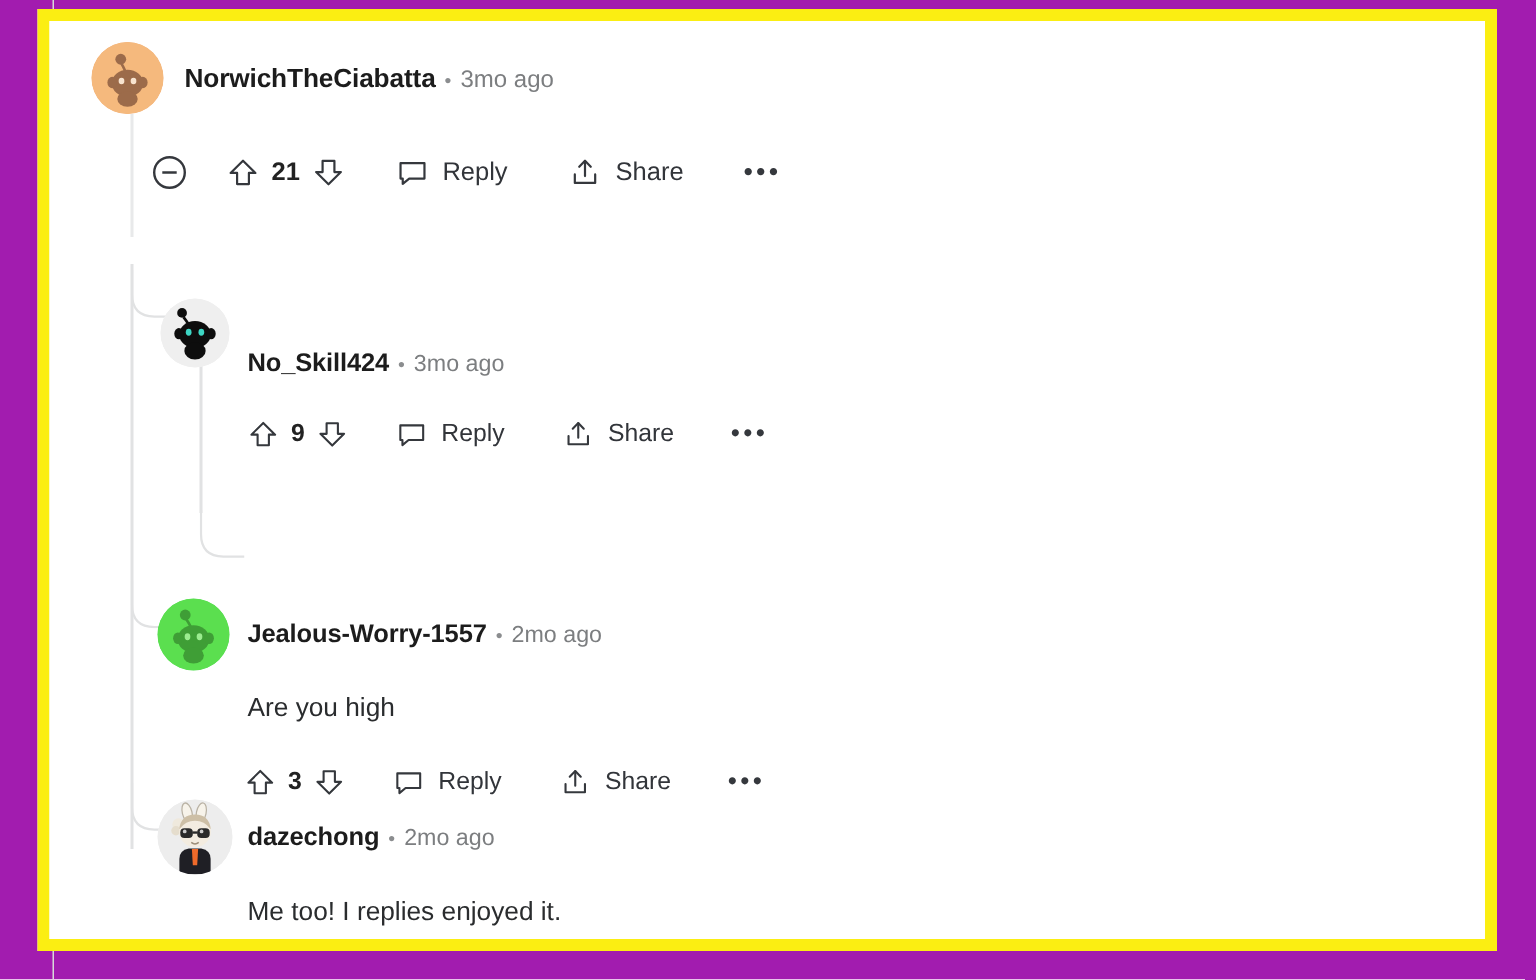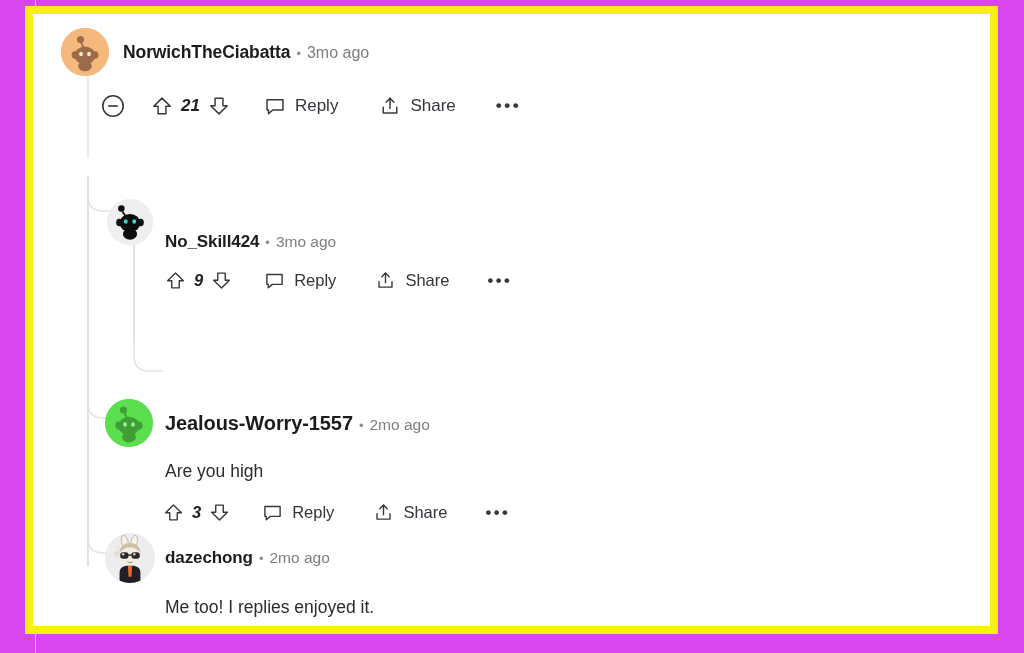--- a/index.html
+++ b/index.html
@@ -6,21 +6,21 @@
   html, body {
     margin: 0; padding: 0;
     width: 1024px; height: 653px;
     background: #ffffff;
     font-family: "Liberation Sans", sans-serif;
     overflow: hidden;
   }
   #root {
     position: relative;
     width: 1024px; height: 653px;
-    background: #d946ef;
+    background: #a21caf;
   }
 
   
   .page-rule {
     position: absolute;
     top: 0; bottom: 0;
     width: 1px;
     background: #d9d9d9;
   }
 
@@ -64,21 +64,21 @@
 
   .body {
     color: #2a2c2e;
     line-height: 1.45;
   }
 
   
   .actions { display: flex; align-items: center; }
   .act { display: flex; align-items: center; color: #32353a; }
   .act-label { margin-left: 9px; font-weight: 400; }
-  .score { margin: 3px 8px; font-weight: 600; color: #222; font-style: italic; }
+  .score { margin: 12px 8px; font-weight: 600; color: #222; }
   .dots {
     letter-spacing: 2.5px; color: #35383d; font-weight: bold;
   }
   svg.ic { display: block; }
 
   
   .tline {
     position: absolute;
     background: #e1e2e3;
     width: 1.5px;
@@ -263,21 +263,21 @@
                 <ellipse cx="24" cy="27" rx="10.6" ry="9.2"></ellipse>
                 <ellipse cx="24" cy="38" rx="6.9" ry="5.4"></ellipse>
                 <ellipse cx="13.6" cy="26.5" rx="3.2" ry="3.9"></ellipse>
                 <ellipse cx="34.4" cy="26.5" rx="3.2" ry="3.9"></ellipse>
               </g>
               <ellipse cx="20" cy="25.5" rx="1.9" ry="2.3" fill="#9bec8f"></ellipse>
               <ellipse cx="28" cy="25.5" rx="1.9" ry="2.3" fill="#9bec8f"></ellipse>
             </svg>
           </div>
           <div style="margin-left:12px; display:flex; align-items:baseline;">
-            <span class="username" style="font-size:20px;">Jealous-Worry-1557</span>
+            <span class="username" style="font-size:17px;">Jealous-Worry-1557</span>
             <span class="dot">•</span>
             <span class="ts" style="font-size:15.5px;">2mo ago</span>
           </div>
         </div>
 
         <div class="body" style="margin-left:60px; margin-top:12px; font-size:17.5px; width:810px;">Are you high</div>
 
         <div class="actions" style="margin-left:58px; margin-top:16px;">
           <div class="act">
             <svg class="ic" width="21" height="21" viewBox="0 0 24 24" fill="none">

